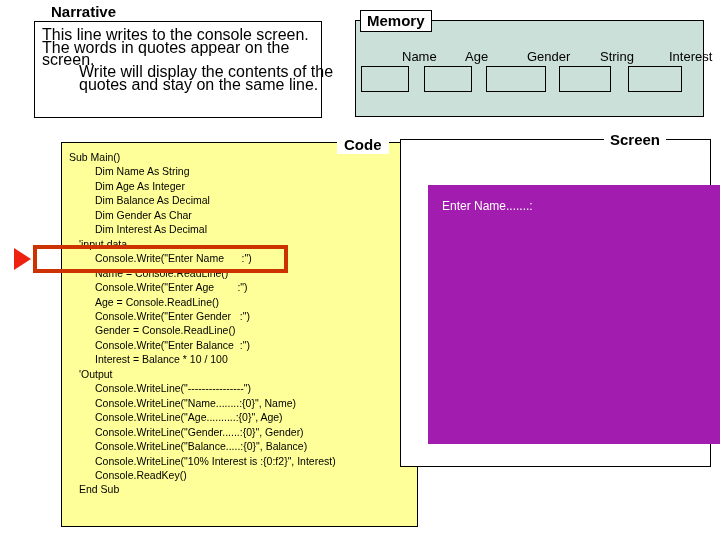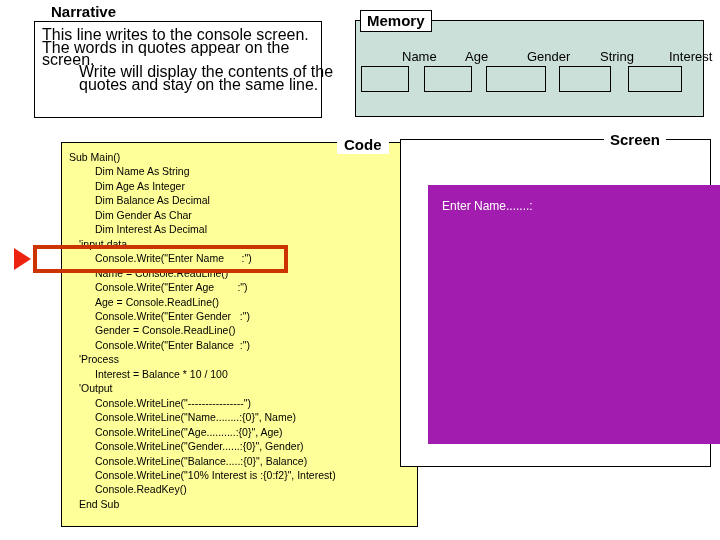--- a/index.html
+++ b/index.html
@@ -236,21 +236,20 @@
       <div class="code-line indent-2">Dim Gender As Char</div>
       <div class="code-line indent-2">Dim Interest As Decimal</div>
       <div class="code-line indent-1">'input data</div>
       <div class="code-line indent-2">Console.Write("Enter Name      :")</div>
       <div class="code-line indent-2">Name = Console.ReadLine()</div>
       <div class="code-line indent-2">Console.Write("Enter Age        :")</div>
       <div class="code-line indent-2">Age = Console.ReadLine()</div>
       <div class="code-line indent-2">Console.Write("Enter Gender   :")</div>
       <div class="code-line indent-2">Gender = Console.ReadLine()</div>
       <div class="code-line indent-2">Console.Write("Enter Balance  :")</div>
-      <div class="code-line indent-1">'Process</div>
       <div class="code-line indent-2">Interest = Balance * 10 / 100</div>
       <div class="code-line indent-1">'Output</div>
       <div class="code-line indent-2">Console.WriteLine("----------------")</div>
       <div class="code-line indent-2">Console.WriteLine("Name........:{0}", Name)</div>
       <div class="code-line indent-2">Console.WriteLine("Age..........:{0}", Age)</div>
       <div class="code-line indent-2">Console.WriteLine("Gender......:{0}", Gender)</div>
       <div class="code-line indent-2">Console.WriteLine("Balance.....:{0}", Balance)</div>
       <div class="code-line indent-2">Console.WriteLine("10% Interest is :{0:f2}", Interest)</div>
       <div class="code-line indent-2">Console.ReadKey()</div>
       <div class="code-line indent-1">End Sub</div>

